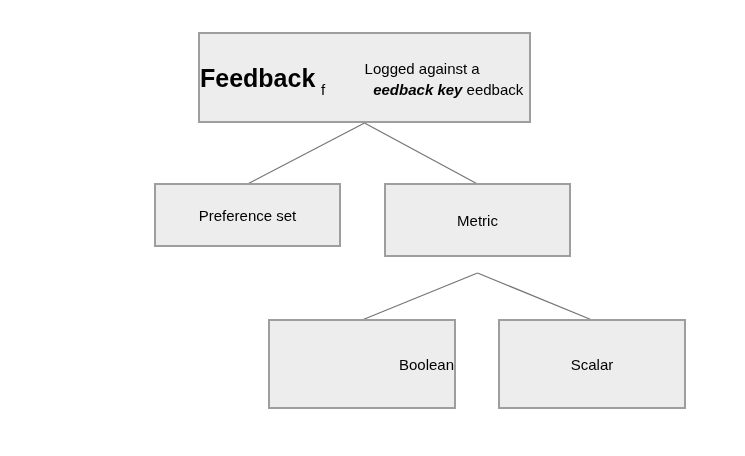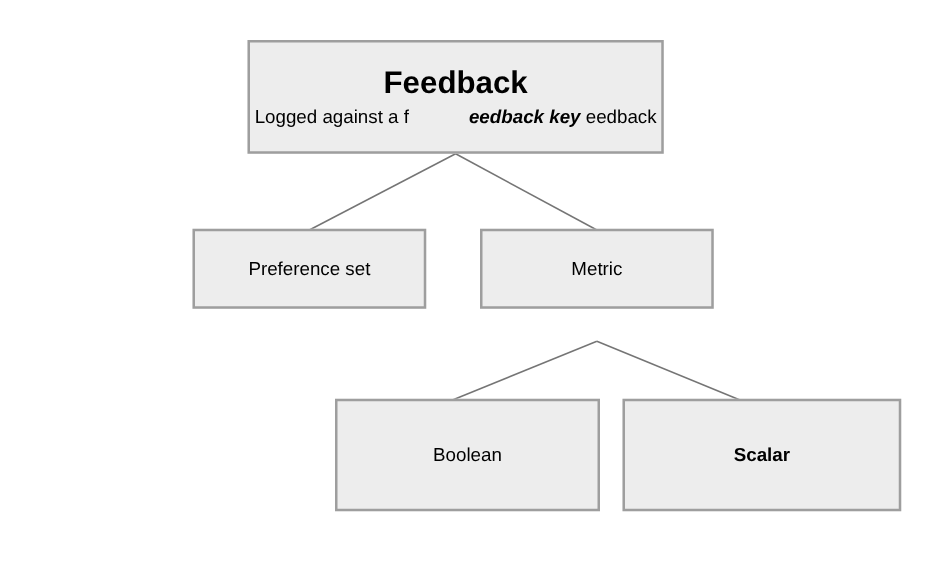--- a/index.html
+++ b/index.html
@@ -22,21 +22,21 @@
     width: 745px;
     height: 456px;
     pointer-events: none;
   }
   .node {
     position: absolute;
     box-sizing: border-box;
     background: #ededed;
     border: 2px solid #9e9e9e;
     display: flex;
-    flex-direction: column;
+    flex-direction: row;
     align-items: center;
     justify-content: center;
     text-align: center;
     color: #000000;
   }
   .node-feedback {
     left: 198px;
     top: 32px;
     width: 333px;
     height: 91px;
@@ -62,34 +62,34 @@
   .node-preference-set {
     left: 154px;
     top: 183px;
     width: 187px;
     height: 64px;
   }
   .node-metric {
     left: 384px;
     top: 183px;
     width: 187px;
-    height: 64px;
+    height: 74px;
   }
   .node-boolean {
     left: 268px;
     top: 319px;
-    width: 212px;
+    width: 188px;
     height: 90px;
+    justify-content: flex-end;
   }
   .node-scalar {
     left: 498px;
     top: 319px;
-    width: 223px;
+    width: 188px;
     height: 90px;
-    font-weight: bold;
   }
 </style>
 </head>
 <body>
 
 <div class="canvas">
 
   <svg class="connectors" viewBox="0 0 745 456" xmlns="http://www.w3.org/2000/svg">
     <line x1="364.5" y1="123" x2="247.5" y2="184" stroke="#757575" stroke-width="1.2"></line>
     <line x1="364.5" y1="123" x2="477.5" y2="184" stroke="#757575" stroke-width="1.2"></line>

